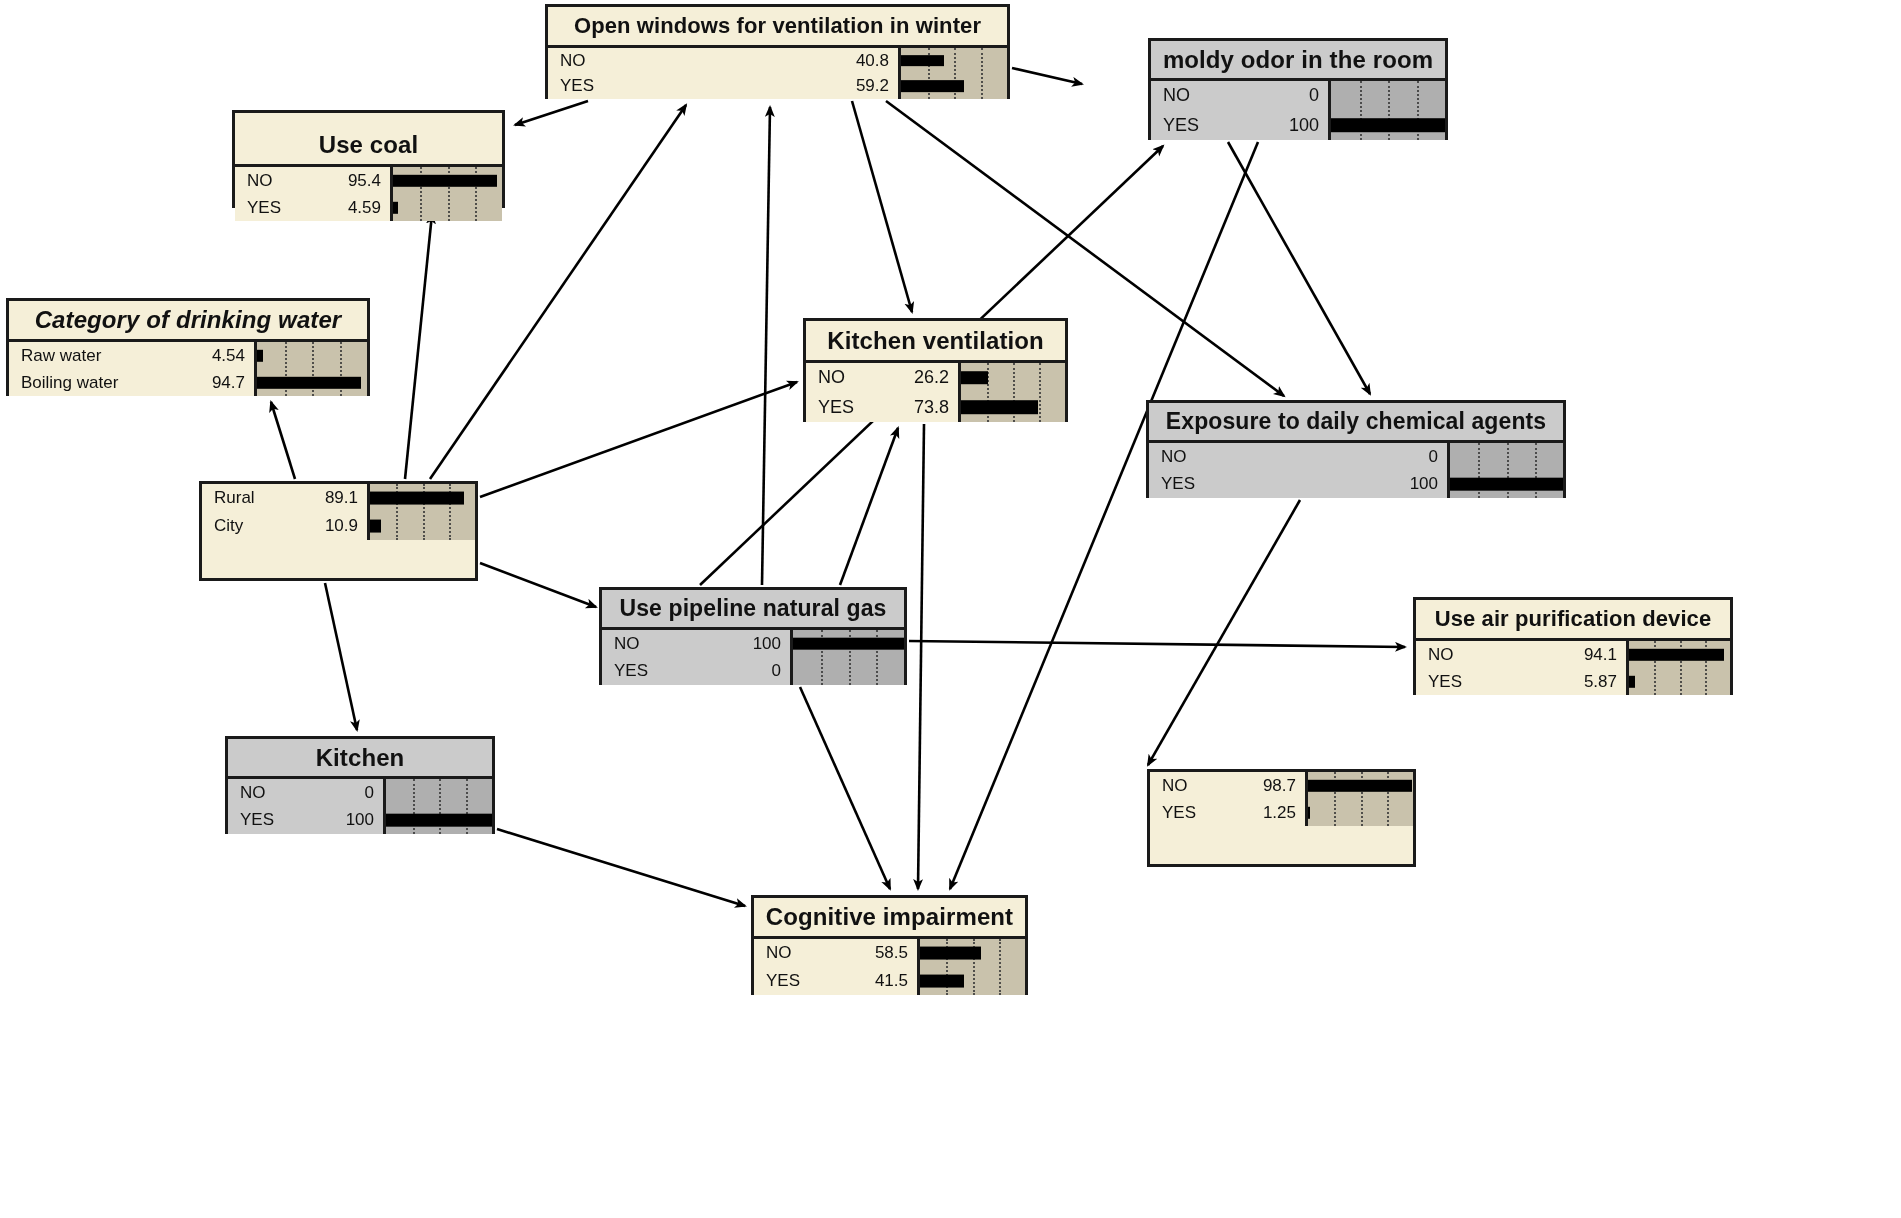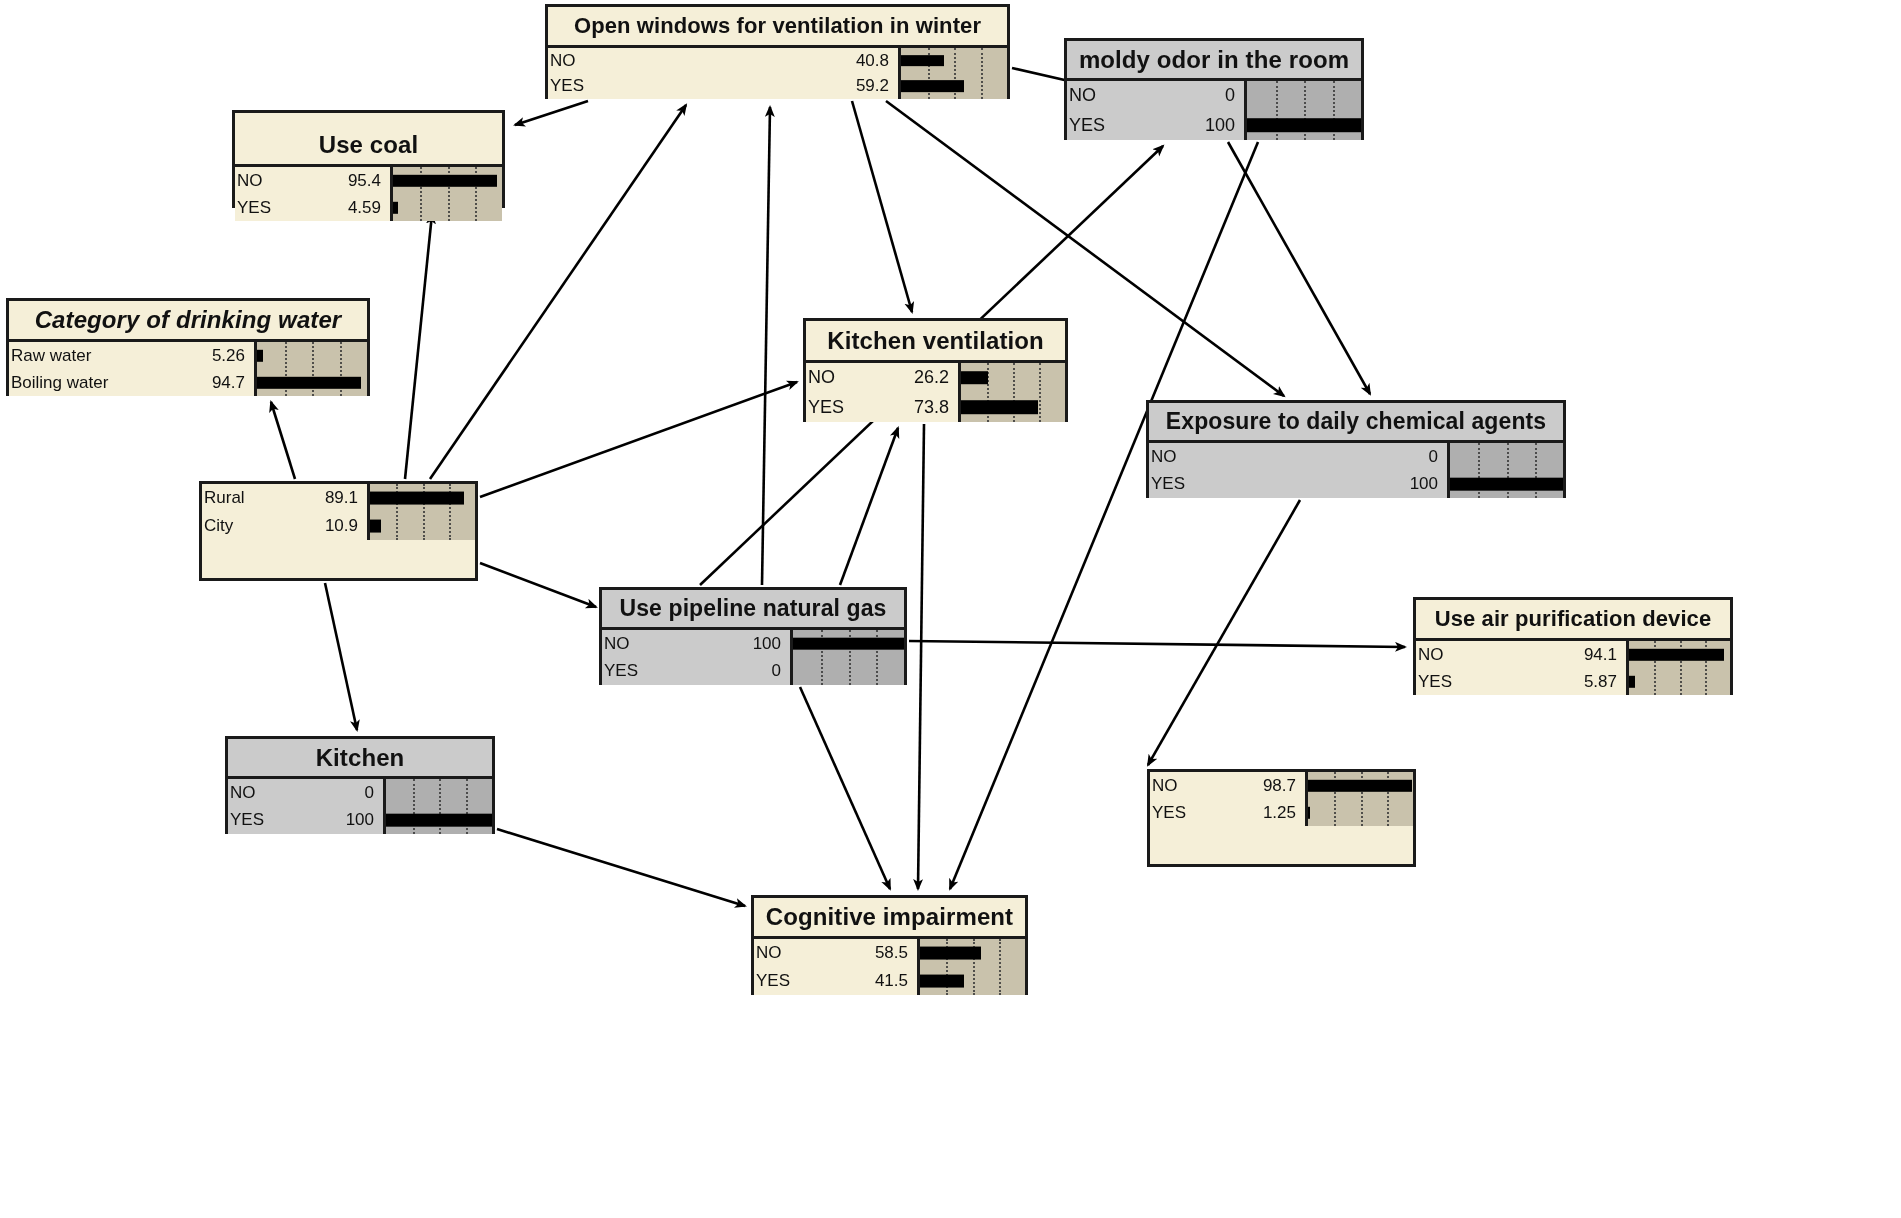--- a/index.html
+++ b/index.html
@@ -17,21 +17,21 @@
       display:flex;align-items:center;justify-content:center;
       border-bottom:3px solid #1a1a1a;background:#F5EFD8;}
   .node.evidence .node-title{background:#CBCBCB;}
 
   .node-body{display:flex;width:100%;box-sizing:border-box;}
   .labels{flex:0 0 auto;box-sizing:border-box;display:flex;
       flex-direction:column;justify-content:center;background:#F5EFD8;}
   .node.evidence .labels{background:#CBCBCB;}
   .row{display:flex;align-items:center;box-sizing:border-box;}
   .row .nm{flex:1 1 auto;text-align:left;color:#111;white-space:nowrap;
-      padding-left:2px;}
+      padding-left:12px;}
   .row .vl{flex:0 0 auto;text-align:right;color:#111;white-space:nowrap;
       padding-right:9px;}
 
   .bars{flex:1 1 auto;position:relative;box-sizing:border-box;
       background:#C9C2AC;border-left:3px solid #1a1a1a;overflow:hidden;}
   .node.evidence .bars{background:#AFAFAF;}
   .barrow{position:relative;width:100%;box-sizing:border-box;}
   .barfill{position:absolute;left:0;top:50%;transform:translateY(-50%);
       height:46%;background:#000000;min-width:0;}
   .grid{position:absolute;inset:0;pointer-events:none;}
@@ -113,21 +113,21 @@
             </div>
             <div class="barrow" style="height: 25.5px;">
               <div class="barfill" style="width: 40.8%;"></div>
             </div>
             <div class="barrow" style="height: 25.5px;">
               <div class="barfill" style="width: 59.2%;"></div>
             </div>
           </div>
         </div>
       </div>
-      <div class="node evidence" style="left: 1064px; top: 38px; width: 300px; height: 102px;">
+      <div class="node evidence" style="left: 1148px; top: 38px; width: 300px; height: 102px;">
         <div class="node-title" style="height: 40px; font-size: 24px;">moldy odor in the room</div>
         <div class="node-body" style="height: 59px;">
           <div class="labels" style="width: 177px; height: 59px;">
             <div class="row" style="height: 29.5px; font-size: 18px;">
               <span class="nm">NO</span>
               <span class="vl">0</span>
             </div>
             <div class="row" style="height: 29.5px; font-size: 18px;">
               <span class="nm">YES</span>
               <span class="vl">100</span>
@@ -175,21 +175,21 @@
             </div>
           </div>
         </div>
       </div>
       <div class="node" style="left: 6px; top: 298px; width: 364px; height: 98px;">
         <div class="node-title" style="height: 41px; font-size: 24px; font-style: italic;">Category of drinking water</div>
         <div class="node-body" style="height: 54px;">
           <div class="labels" style="width: 245px; height: 54px;">
             <div class="row" style="height: 27px; font-size: 17px;">
               <span class="nm">Raw water</span>
-              <span class="vl">5.26</span>
+              <span class="vl">4.54</span>
             </div>
             <div class="row" style="height: 27px; font-size: 17px;">
               <span class="nm">Boiling water</span>
               <span class="vl">94.7</span>
             </div>
           </div>
           <div class="bars">
             <div class="grid">
               <i style="left: 25%;"></i>
               <i style="left: 50%;"></i>

